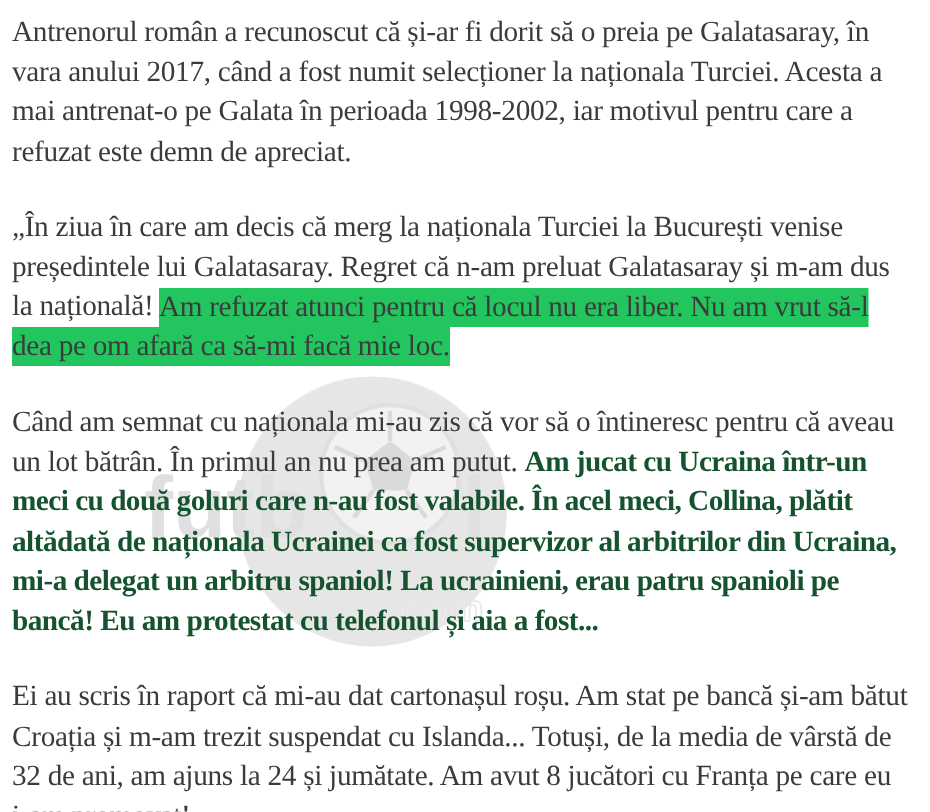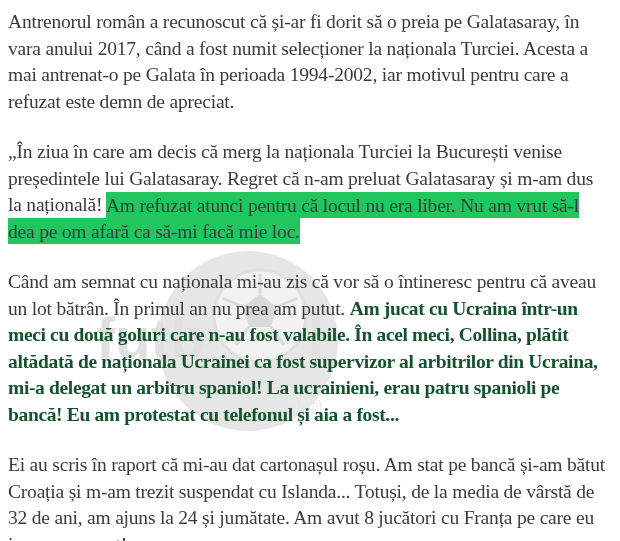--- a/index.html
+++ b/index.html
@@ -83,21 +83,21 @@
     <path d="M172 48 L189 61 L183 81 L161 81 L155 61 Z" fill="#565656"></path>
     <path d="M172 48 L172 28 M189 61 L209 52 M183 81 L196 99 M161 81 L148 99 M155 61 L135 52" stroke="#565656" stroke-width="3" fill="none"></path>
   </g>
   <text x="220" y="112" class="wm-bold">l</text>
   <text x="116" y="140" class="wm-outline">arena</text>
   <text x="170" y="168" class="wm-outline-small">.com</text>
 </svg>
 
 <div class="article">
 
-  <p><span>Antrenorul român a recunoscut că și-ar fi dorit să o preia pe Galatasaray, în vara anului 2017, când a fost numit selecționer la naționala Turciei. Acesta a mai antrenat-o pe Galata în perioada 1994-2002, iar motivul pentru care a refuzat este demn de apreciat.</span></p>
+  <p><span>Antrenorul român a recunoscut că și-ar fi dorit să o preia pe Galatasaray, în vara anului 2017, când a fost numit selecționer la naționala Turciei. Acesta a mai antrenat-o pe Galata în perioada 1998-2002, iar motivul pentru care a refuzat este demn de apreciat.</span></p>
 
   <p><span>„În ziua în care am decis că merg la naționala Turciei la București venise președintele lui Galatasaray. Regret că n-am preluat Galatasaray și m-am dus la națională! </span><mark class="run-highlight">Am refuzat atunci pentru că locul nu era liber. Nu am vrut să-l dea pe om afară ca să-mi facă mie loc.</mark></p>
 
   <p><span>Când am semnat cu naționala mi-au zis că vor să o întineresc pentru că aveau un lot bătrân. În primul an nu prea am putut. </span><b class="run-bold">Am jucat cu Ucraina într-un meci cu două goluri care n-au fost valabile. În acel meci, Collina, plătit altădată de naționala Ucrainei ca fost supervizor al arbitrilor din Ucraina, mi-a delegat un arbitru spaniol! La ucrainieni, erau patru spanioli pe bancă! Eu am protestat cu telefonul și aia a fost...</b></p>
 
   <p><span>Ei au scris în raport că mi-au dat cartonașul roșu. Am stat pe bancă și-am bătut Croația și m-am trezit suspendat cu Islanda... Totuși, de la media de vârstă de 32 de ani, am ajuns la 24 și jumătate. Am avut 8 jucători cu Franța pe care eu i-am promovat!</span></p>
 
 </div>
 
 </body></html>

